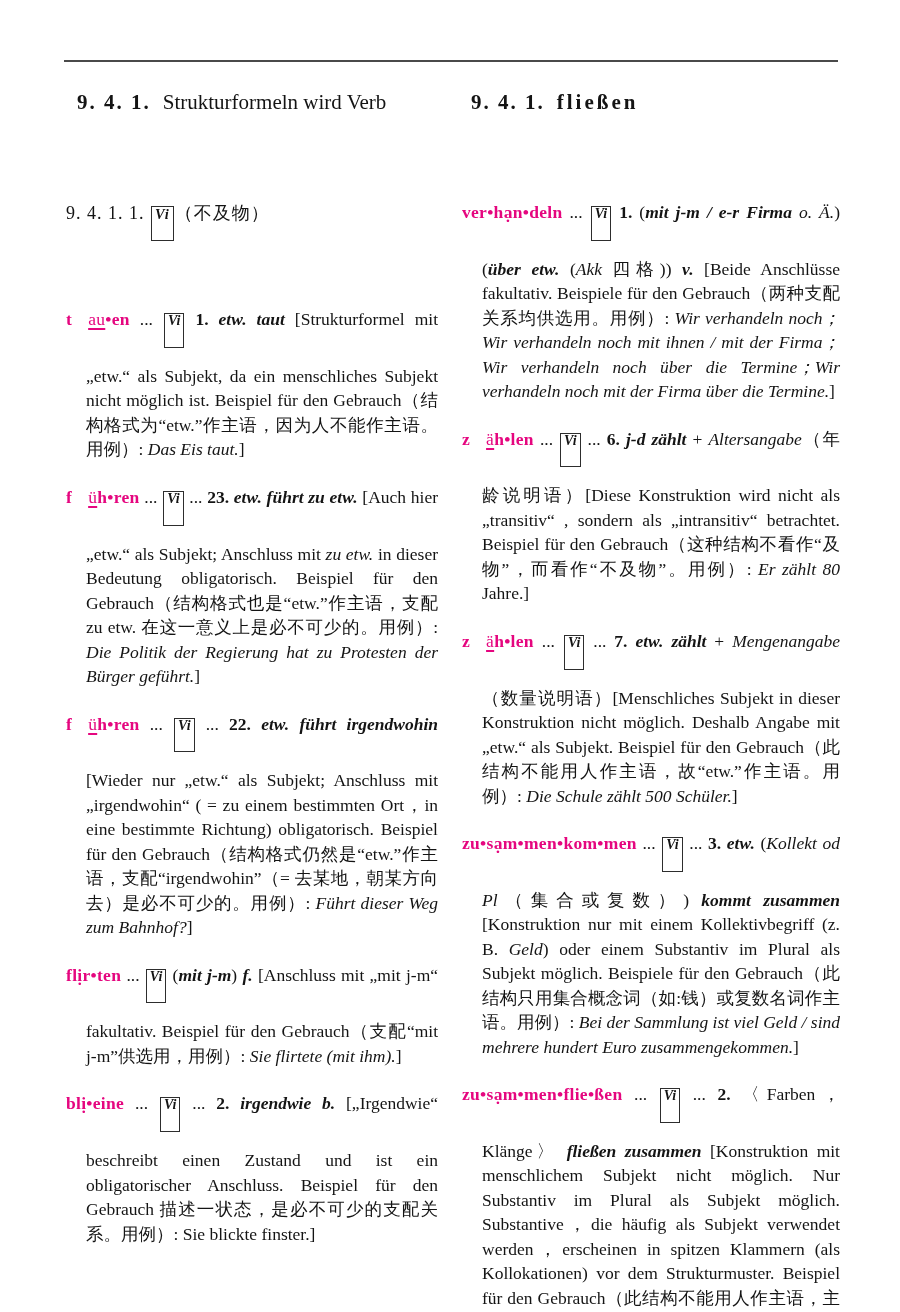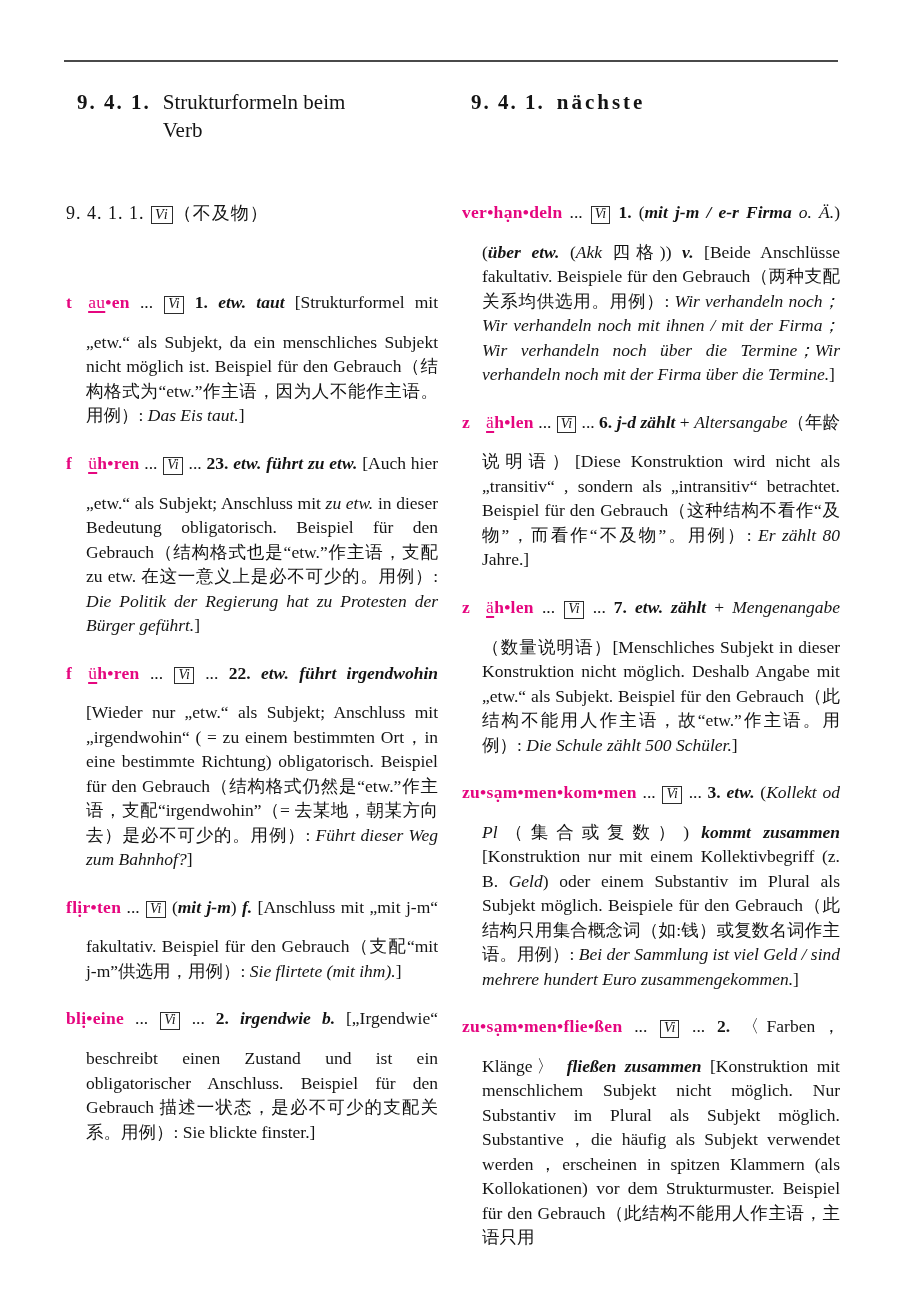--- a/index.html
+++ b/index.html
@@ -42,41 +42,41 @@
   .para.entry{padding-left:20px;text-indent:-20px;}
   .para.cont{padding-left:20px;text-indent:0;}
   .r-p{}
   .r-i{font-style:italic;}
   .r-b{font-weight:bold;}
   .r-bi{font-weight:bold;font-style:italic;}
   .r-hw{color:var(--accent,#e5067f);font-weight:bold;letter-spacing:0.3px;}
   .r-hwu{color:var(--accent,#e5067f);font-weight:normal;letter-spacing:0.3px;
          text-decoration:underline;text-decoration-thickness:1.5px;text-underline-offset:3px;margin-left:16px;}
   .r-vi{
-    font-weight:normal;font-style:italic;
+    font-weight:bold;font-style:italic;
     border:1.5px solid #2d2d2d;
-    padding:0 3px 1px 3px;margin:16px 1px;
+    padding:0 3px 18px 3px;margin:16px 1px;
     font-size:0.8em;line-height:1.05;
     display:inline-block;text-indent:0;
   }
 </style>
 </head>
 <body>
 
 <div class="page" style="--accent: #e5067f;">
   <div class="rule"></div>
 
   <div class="heading heading-left">
     <span class="num">9. 4. 1.</span>
-    <span class="title">Strukturformeln beim Verb</span>
+    <span class="title">Strukturformeln wird Verb</span>
   </div>
 
   <div class="heading heading-right">
     <span class="num">9. 4. 1.</span>
-    <span class="title">nächste</span>
+    <span class="title">fließen</span>
   </div>
 
   <div class="col col-left" id="col-left">
       <p class="para section"><span class="r-p">9. 4. 1. 1.  </span><span class="r-vi">Vi</span><span class="r-p">（不及物）</span></p>
       <p class="para entry"><span class="r-hw">t</span><span class="r-hwu">au</span><span class="r-hw">•en</span><span class="r-p"> ... </span><span class="r-vi">Vi</span><span class="r-p"> </span><span class="r-b">1. </span><span class="r-bi">etw. taut</span><span class="r-p"> [Strukturformel mit „etw.“ als Subjekt, da ein menschliches Subjekt nicht möglich ist. Beispiel für den Gebrauch（结构格式为“etw.”作主语，因为人不能作主语。用例）: </span><span class="r-i">Das Eis taut.</span><span class="r-p">]</span></p>
       <p class="para entry"><span class="r-hw">f</span><span class="r-hwu">ü</span><span class="r-hw">h•ren</span><span class="r-p"> ... </span><span class="r-vi">Vi</span><span class="r-p"> ... </span><span class="r-b">23. </span><span class="r-bi">etw. führt zu etw.</span><span class="r-p"> [Auch hier „etw.“ als Subjekt; Anschluss mit </span><span class="r-i">zu etw.</span><span class="r-p"> in dieser Bedeutung obligatorisch. Beispiel für den Gebrauch（结构格式也是“etw.”作主语，支配 zu etw. 在这一意义上是必不可少的。用例）: </span><span class="r-i">Die Politik der Regierung hat zu Protesten der Bürger geführt.</span><span class="r-p">]</span></p>
       <p class="para entry"><span class="r-hw">f</span><span class="r-hwu">ü</span><span class="r-hw">h•ren</span><span class="r-p"> ... </span><span class="r-vi">Vi</span><span class="r-p"> ... </span><span class="r-b">22. </span><span class="r-bi">etw. führt irgendwohin</span><span class="r-p"> [Wieder nur „etw.“ als Subjekt; Anschluss mit „irgendwohin“ ( = zu einem bestimmten Ort，in eine bestimmte Richtung) obligatorisch. Beispiel für den Gebrauch（结构格式仍然是“etw.”作主语，支配“irgendwohin”（= 去某地，朝某方向去）是必不可少的。用例）: </span><span class="r-i">Führt dieser Weg zum Bahnhof?</span><span class="r-p">]</span></p>
       <p class="para entry"><span class="r-hw">flịr•ten</span><span class="r-p"> ... </span><span class="r-vi">Vi</span><span class="r-p"> (</span><span class="r-bi">mit j-m</span><span class="r-p">) </span><span class="r-bi">f.</span><span class="r-p"> [Anschluss mit „mit j-m“ fakultativ. Beispiel für den Gebrauch（支配“mit j-m”供选用，用例）: </span><span class="r-i">Sie flirtete (mit ihm).</span><span class="r-p">]</span></p>
       <p class="para entry"><span class="r-hw">blị•eine</span><span class="r-p"> ... </span><span class="r-vi">Vi</span><span class="r-p"> ... </span><span class="r-b">2. </span><span class="r-bi">irgendwie b.</span><span class="r-p"> [„Irgendwie“ beschreibt einen Zustand und ist ein obligatorischer Anschluss. Beispiel für den Gebrauch 描述一状态，是必不可少的支配关系。用例）: Sie blickte finster.]</span></p>
     </div>

